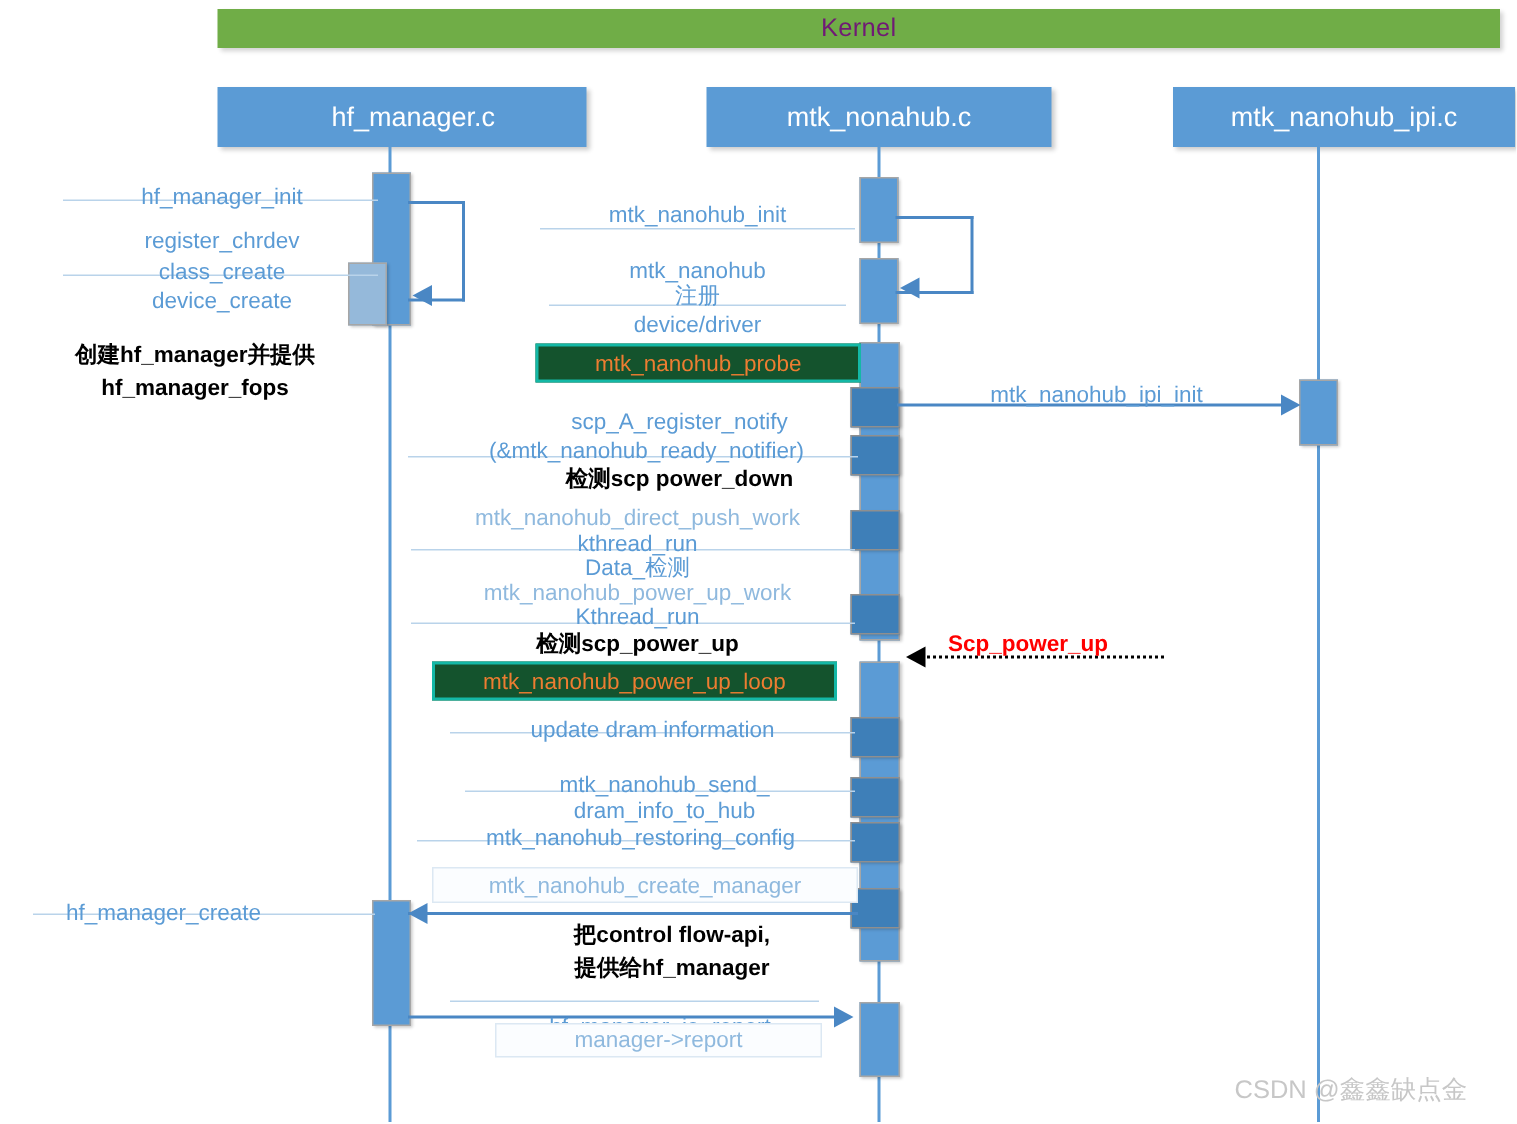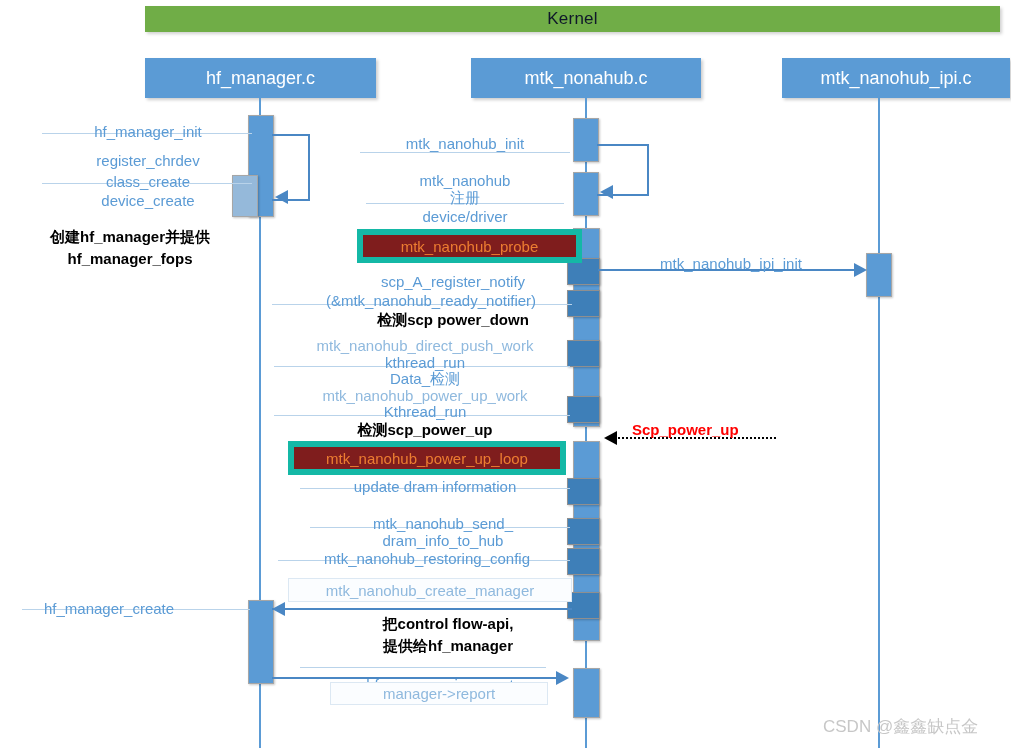--- a/index.html
+++ b/index.html
@@ -26,21 +26,21 @@
     top: 6px;
     width: 855px;
     height: 26px;
     background: #70ad47;
     box-shadow: 2px 2px 3px rgba(0,0,0,0.18);
     display: flex;
     align-items: center;
     justify-content: center;
   }
   .kernel-bar .label {
-    color: #0f172a;
+    color: #701a75;
     font-size: 17px;
     letter-spacing: 0.2px;
   }
 
   
   .participant {
     position: absolute;
     height: 40px;
     background: #5b9bd5;
     box-shadow: 2px 2px 3px rgba(0,0,0,0.20);
@@ -142,22 +142,22 @@
     font-weight: bold;
     font-size: 15px;
   }
   .lbl.red {
     color: #ff0000;
     font-weight: bold;
     font-size: 15px;
   }
   .boxed-orange {
     position: absolute;
-    border: 6px solid #14b8a6;
-    background: #7f1d1d;
+    border: 2px solid #14b8a6;
+    background: #14532d;
     display: flex;
     align-items: center;
     justify-content: center;
     font-size: 15px;
     color: #ed7d31;
     white-space: nowrap;
   }
   .boxed-pale {
     position: absolute;
     border: 1px solid #dce8f3;
@@ -180,21 +180,21 @@
 </style>
 </head>
 <body>
 
 <div id="canvas">
 
   <div class="kernel-bar">
     <span class="label">Kernel</span>
   </div>
 
-  <div class="participant" style="left:145px; top:58px; width:231px;">
+  <div class="participant" style="left:145px; top:58px; width:231px;padding-left:15px;">
     <span class="label">hf_manager.c</span>
   </div>
   <div class="participant" style="left:471px; top:58px; width:230px;">
     <span class="label">mtk_nonahub.c</span>
   </div>
   <div class="participant" style="left:782px; top:58px; width:228px;">
     <span class="label">mtk_nanohub_ipi.c</span>
   </div>
 
   <div class="lifeline" style="left:259px; top:98px; height:650px;"></div>

